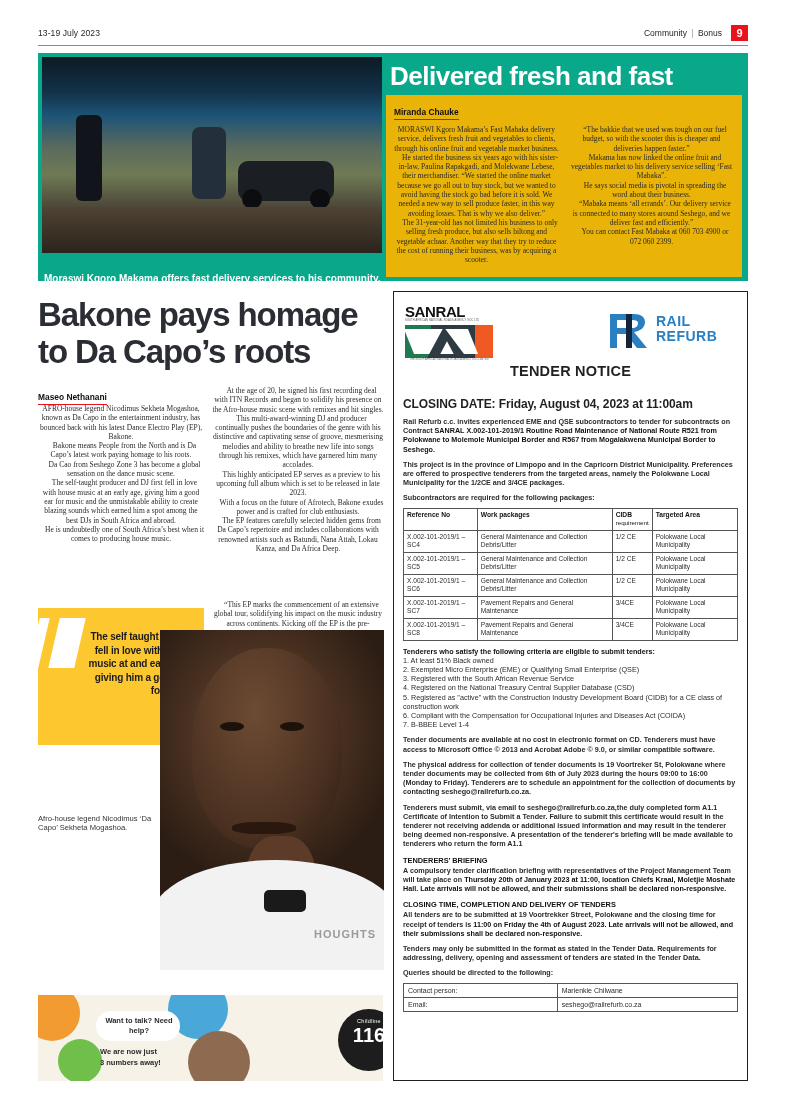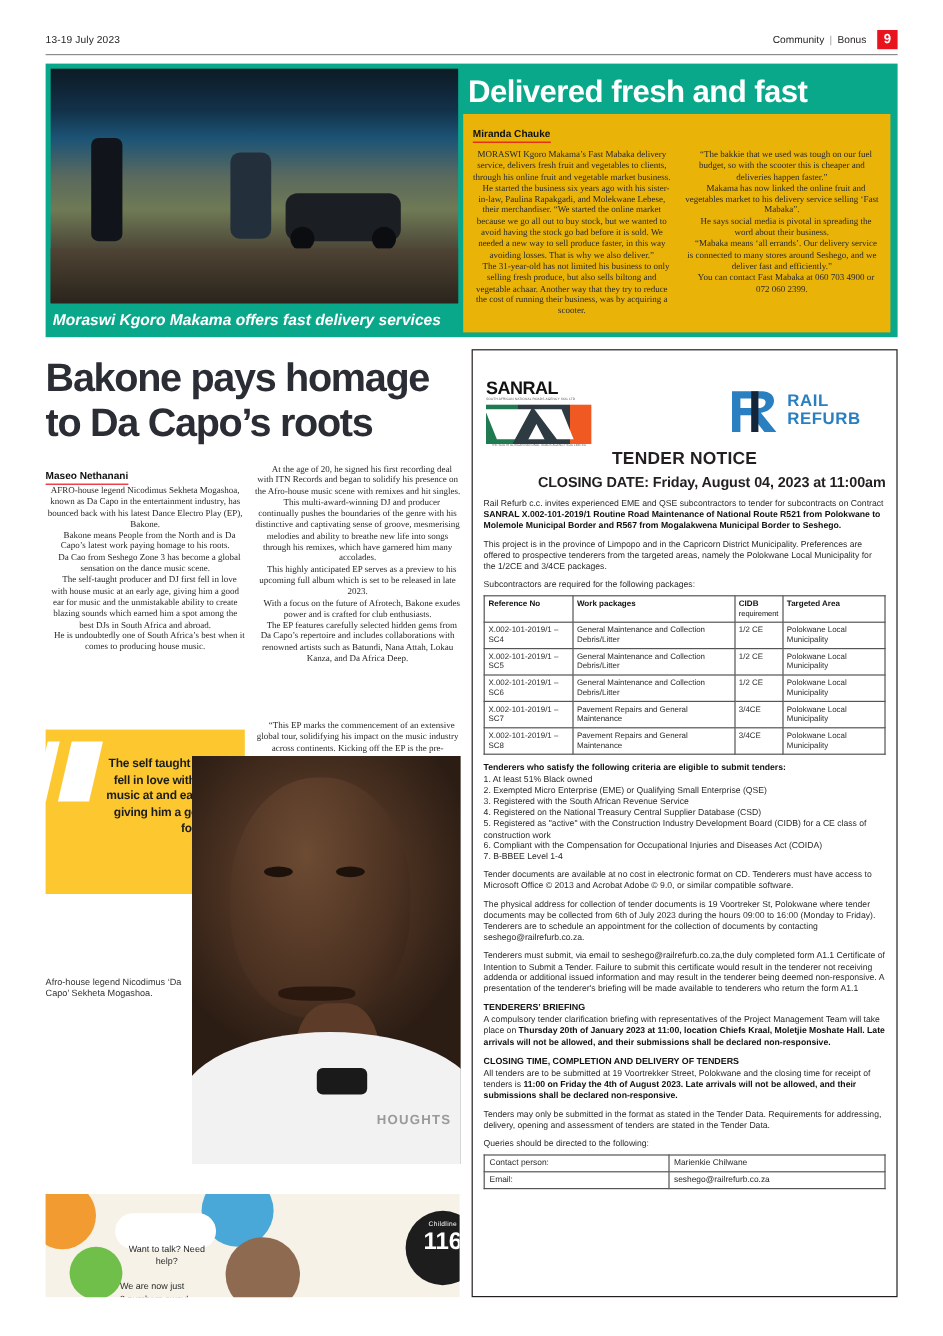--- a/index.html
+++ b/index.html
@@ -11,22 +11,22 @@
   .mast-date{position:absolute;left:0;top:0;font-size:8.5px;letter-spacing:.1px;color:#231f20;}
   .mast-right{position:absolute;right:26px;top:0;font-size:8.5px;color:#231f20;white-space:nowrap;}
   .mast-sep{color:#9b9b9b;padding:0 2px;}
   .mast-pagenum{position:absolute;right:0;top:-3px;width:17px;height:16px;background:#e8131d;color:#fff;
     font-weight:bold;font-size:11px;text-align:center;line-height:16px;}
   .mast-rule{position:absolute;left:0;top:17px;width:710px;height:1px;background:#8c8c8c;}
 
   
   .teal-box{position:absolute;left:38px;top:53px;width:710px;height:228px;background:#0aa88b;}
   .teal-photo{position:absolute;left:4px;top:4px;width:340px;height:196px;overflow:hidden;background:#2c3a45;}
-  .teal-cap{position:absolute;left:4px;top:204px;width:340px;height:20px;color:#fff;font-size:13px;
-    font-weight:bold;line-height:20px;padding-left:2px;box-sizing:border-box;font-style:italic;}
+  .teal-cap{position:absolute;left:4px;top:216px;width:340px;height:20px;color:#fff;font-size:10px;
+    font-weight:bold;line-height:20px;padding-left:2px;box-sizing:border-box;}
   .teal-head{position:absolute;left:352px;top:6px;width:352px;height:34px;color:#fff;font-size:26px;
     font-weight:bold;letter-spacing:-.5px;line-height:34px;}
   .teal-white{position:absolute;left:348px;top:42px;width:356px;height:182px;background:#eab308;padding:6px 8px 4px 8px;box-sizing:border-box;}
   .byline{font-family:"Liberation Sans",sans-serif;font-size:8.4px;font-weight:bold;color:#111;
     border-bottom:1.4px solid #e8131d;display:inline-block;padding-bottom:2px;margin-bottom:5px;}
   .cols2{column-count:2;column-gap:10px;}
   .body-serif{font-family:"Liberation Serif",serif;font-size:7.5px;line-height:9.3px;text-align:center;color:#2a2a2a;}
   .body-serif p{margin:0;text-indent:7px;}
   .body-serif p.first{text-indent:0;}
 
@@ -54,33 +54,33 @@
 
   
   .dj-photo{position:absolute;left:160px;top:630px;width:224px;height:340px;overflow:hidden;}
   .photo-cap{position:absolute;left:38px;top:814px;width:120px;font-size:7.6px;line-height:9.4px;color:#333;}
 
   
   .childline{position:absolute;left:38px;top:995px;width:345px;height:86px;background:#f6f2e8;overflow:hidden;}
 
   
   .advert{position:absolute;left:393px;top:291px;width:355px;height:790px;border:1.2px solid #231f20;
-    background:#fff;box-sizing:border-box;padding:24px 9px;}
+    background:#fff;box-sizing:border-box;padding:12px 9px;}
   .ad-logos{position:relative;height:58px;}
   .sanral{position:absolute;left:2px;top:0;width:98px;}
   .sanral-word{font-size:15px;font-weight:bold;letter-spacing:-.4px;color:#111;line-height:15px;}
   .sanral-sub{font-size:2.7px;letter-spacing:.1px;color:#555;line-height:4px;}
   .sanral-mark{position:relative;margin-top:2px;width:88px;height:33px;background:#fff;overflow:hidden;}
   .sanral-foot{font-size:2.6px;color:#666;text-align:center;width:88px;line-height:4px;}
   .railrefurb{position:absolute;right:2px;top:8px;width:130px;height:40px;}
   .rr-text{position:absolute;left:50px;top:2px;color:#2a7fc1;font-size:14px;font-weight:bold;
     line-height:15px;letter-spacing:.5px;}
   .ad-title{text-align:center;font-size:14.5px;font-weight:bold;letter-spacing:.2px;margin-top:1px;}
-  .ad-sub{text-align:right;font-size:12px;font-weight:bold;margin-top:4px;letter-spacing:-.1px;}
-  .ad-p{font-size:7.2px;line-height:9.2px;margin:6px 0 0 0;color:#2b2b2b;}
+  .ad-sub{text-align:left;font-size:12px;font-weight:bold;margin-top:18px;letter-spacing:-.1px;}
+  .ad-p{font-size:7.2px;line-height:9.2px;margin:6px 0 0 0;color:#2b2b2b;font-weight:bold;}
   .ad-p b{color:#111;}
   .ad-table{width:100%;border-collapse:collapse;margin-top:5px;font-size:6.6px;}
   .ad-table th,.ad-table td{border:.8px solid #555;padding:2.5px 3px;vertical-align:top;text-align:left;
     line-height:8px;font-weight:normal;color:#2b2b2b;}
   .ad-table th{font-weight:bold;font-size:6.7px;color:#111;}
   .ad-table th .small{font-weight:normal;font-size:6.2px;display:block;}
   .ad-list{font-size:7.2px;line-height:9.2px;margin:6px 0 0 0;color:#2b2b2b;}
   .ad-list .hd{font-weight:bold;color:#111;}
   .ad-h{font-size:7.4px;font-weight:bold;margin-top:7px;color:#111;}
   .contact-table{width:100%;border-collapse:collapse;margin-top:5px;font-size:7px;}
@@ -92,21 +92,21 @@
     linear-gradient(180deg,#0d1a24 0%,#12324a 18%,#1d5476 30%,#5a6a5e 46%,#6f7a55 60%,#4a4336 78%,#2a2620 100%);}
   .m-fig{position:absolute;background:#1e232a;}
   .pic-dj{width:100%;height:100%;background:
     radial-gradient(ellipse 60% 45% at 46% 30%, #6b4a34 0%, #4a3121 55%, #2c1d14 100%);}
   .dj-shirt{position:absolute;left:-10px;bottom:-10px;width:250px;height:120px;background:#f2f2f2;
     border-radius:60% 60% 0 0;}
   .dj-head{position:absolute;left:32px;top:18px;width:150px;height:200px;border-radius:48% 48% 44% 44%;
     background:radial-gradient(ellipse at 42% 32%, #6d4b33 0%, #4b3121 62%, #2b1c13 100%);}
   .cl-circle{position:absolute;background:#fff;border-radius:50%;}
   .cl-bub{position:absolute;left:58px;top:16px;width:84px;height:30px;background:#fff;border-radius:15px;}
-  .cl-txt{position:absolute;font-size:7.5px;font-weight:normal;color:#2b2b2b;margin-top:20px;}
+  .cl-txt{position:absolute;font-size:7.5px;font-weight:bold;color:#2b2b2b;}
   .cl-num{position:absolute;left:300px;top:14px;width:62px;height:62px;border-radius:50%;background:#1d1d1d;
     color:#fff;text-align:center;}
 </style>
 </head>
 <body>
 
 <div class="page">
 
   <div class="masthead">
     <div class="mast-date">13-19 July 2023</div>

